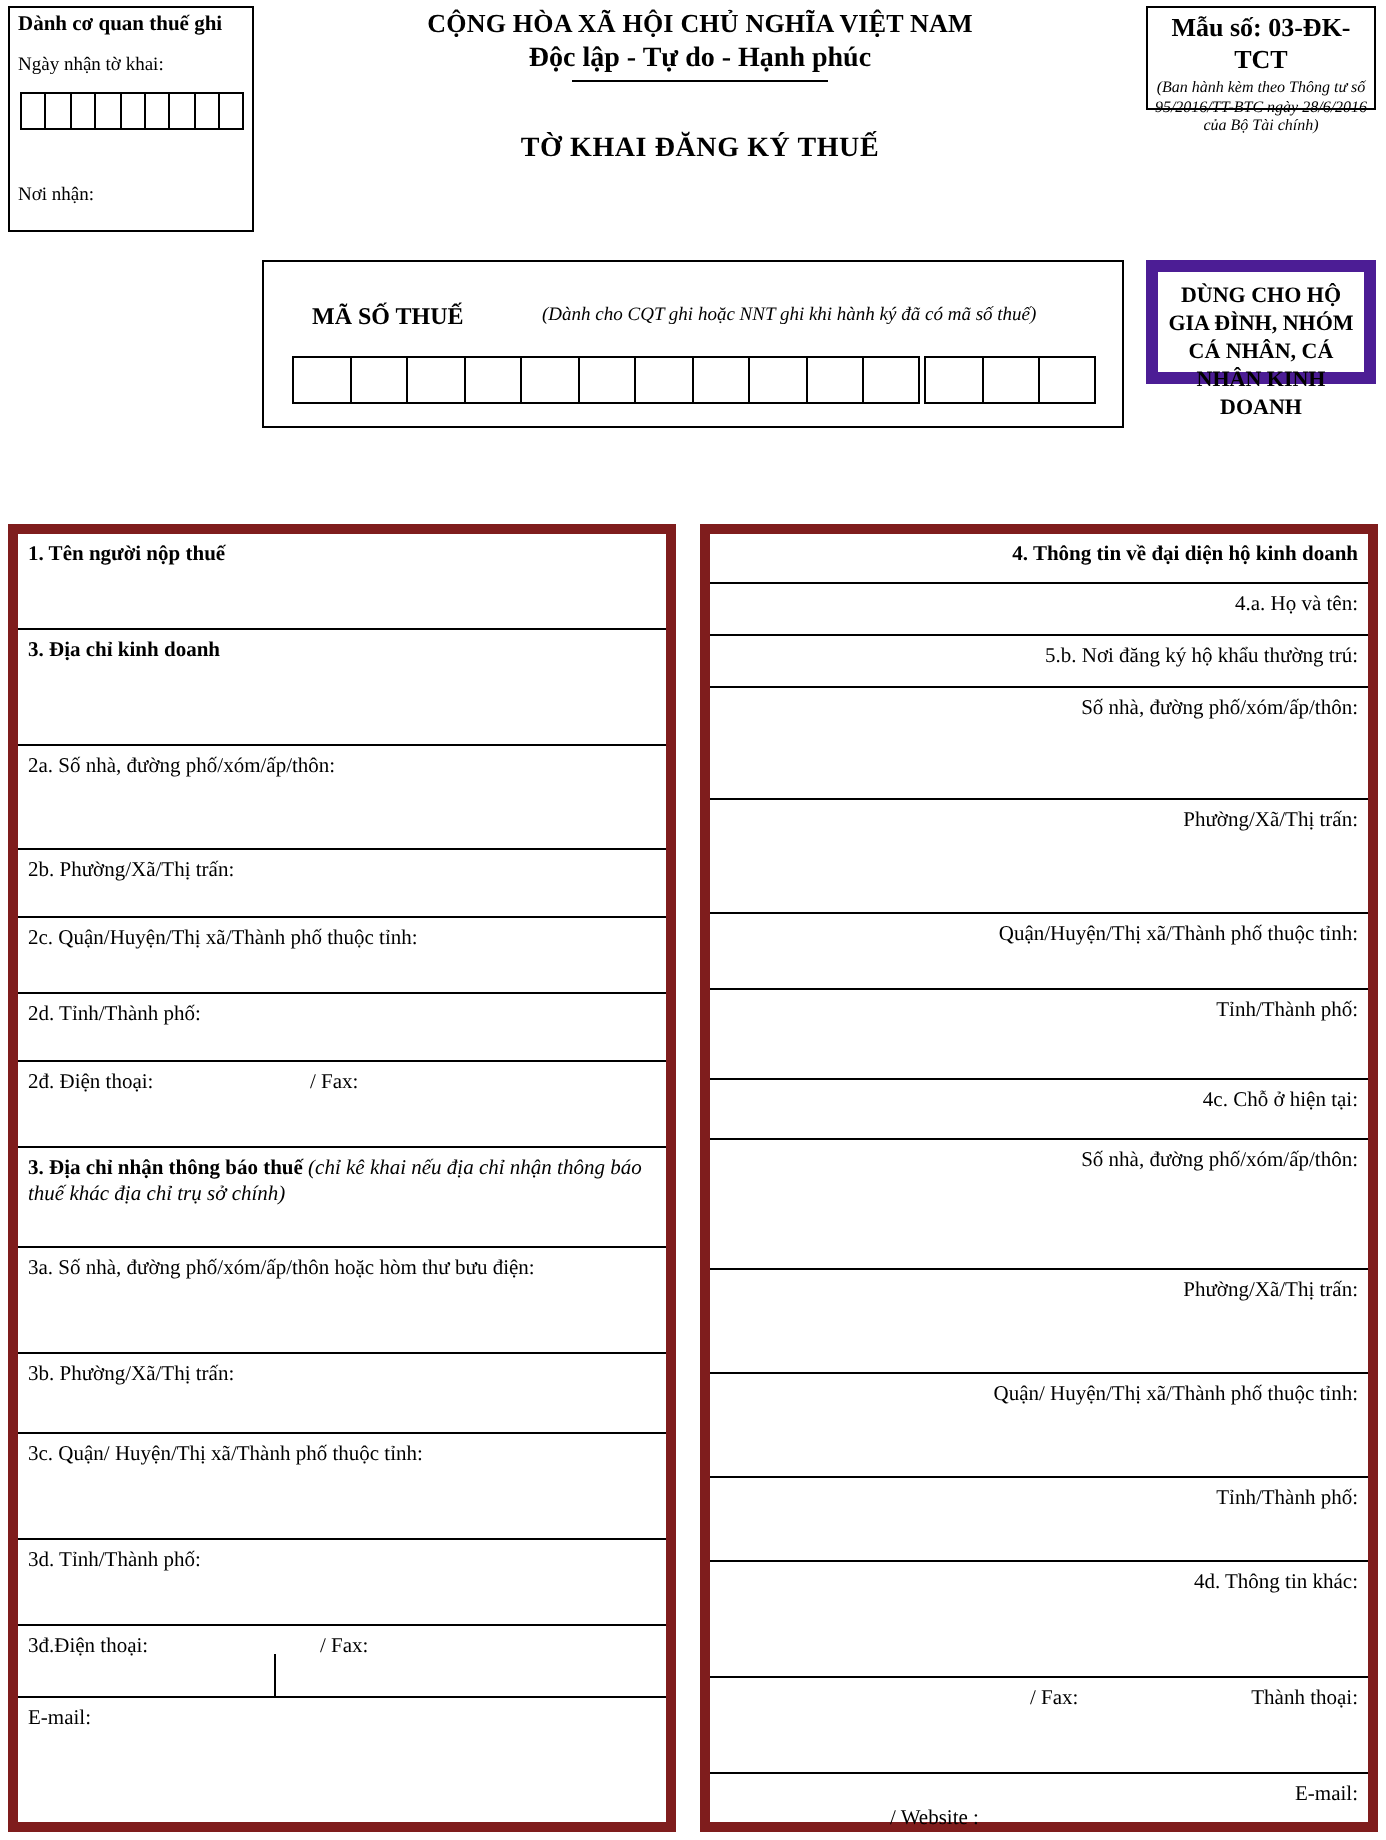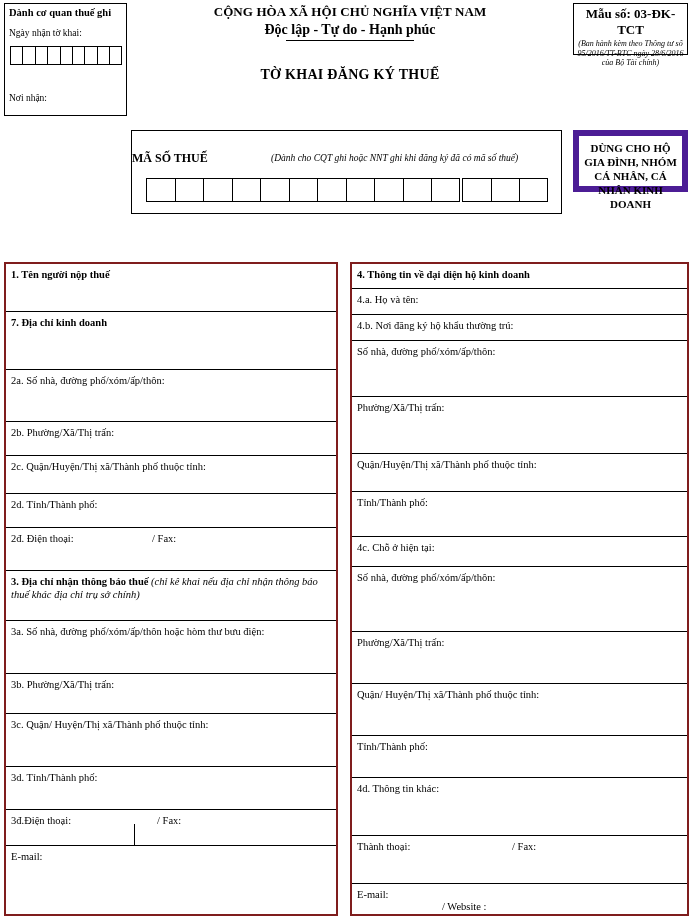--- a/index.html
+++ b/index.html
@@ -117,21 +117,21 @@
   
   .mst-box {
     position: absolute;
     left: 131px; top: 130px;
     width: 431px; height: 84px;
     border: 1px solid #000;
     box-sizing: border-box;
   }
   .mst-label {
     position: absolute;
-    left: 0; top: 20px;
+    left: 24px; top: 20px;
     font-weight: bold;
     font-size: 12px;
     text-align: right;
   }
   .mst-note {
     position: absolute;
     left: 139px; top: 22px;
     font-style: italic;
     font-size: 9.5px;
   }
@@ -172,25 +172,25 @@
     font-weight: bold;
     font-size: 11px;
     line-height: 14px;
     padding-top: 5px;
   }
 
   
   .col {
     position: absolute;
     top: 262px;
-    border: 2px solid #7f1d1d;
+    border: 5px solid #7f1d1d;
     box-sizing: border-box;
   }
   .col-left  { left: 4px;   width: 334px; height: 654px; }
-  .col-right { left: 350px; width: 339px; height: 654px; }
+  .col-right { left: 350px; width: 339px; height: 654px; text-align: right; }
 
   .row {
     border-bottom: 1px solid #000;
     box-sizing: border-box;
     padding: 4px 5px 0 5px;
     font-size: 10.5px;
     line-height: 13px;
     position: relative;
   }
   .row.last { border-bottom: none; }
@@ -238,21 +238,21 @@
     </div>
 
     <div class="box-form">
       <div class="f1">Mẫu số: 03-ĐK-TCT</div>
       <div class="f2">(Ban hành kèm theo Thông tư số 95/2016/TT-BTC ngày 28/6/2016 của Bộ Tài chính)</div>
     </div>
   </div>
 
   <div class="mst-box">
     <div class="mst-label">MÃ SỐ THUẾ</div>
-    <div class="mst-note">(Dành cho CQT ghi hoặc NNT ghi khi đăng ký đã có mã số thuế)</div>
+    <div class="mst-note">(Dành cho CQT ghi hoặc NNT ghi khi hành ký đã có mã số thuế)</div>
     <div class="mst-cells">
       <div class="c"></div>
       <div class="c"></div>
       <div class="c"></div>
       <div class="c"></div>
       <div class="c"></div>
       <div class="c"></div>
       <div class="c"></div>
       <div class="c"></div>
       <div class="c"></div>
@@ -266,21 +266,21 @@
     </div>
   </div>
 
   <div class="box-household">DÙNG CHO HỘ GIA ĐÌNH, NHÓM CÁ NHÂN, CÁ NHÂN KINH DOANH</div>
 
   <div class="col col-left">
     <div class="row" style="height:48px">
       <b>1. Tên người nộp thuế</b>
     </div>
     <div class="row" style="height:58px">
-      <b>7. Địa chỉ kinh doanh</b>
+      <b>3. Địa chỉ kinh doanh</b>
     </div>
     <div class="row" style="height:52px">
       <span>2a. Số nhà, đường phố/xóm/ấp/thôn:</span>
     </div>
     <div class="row" style="height:34px">
       <span>2b. Phường/Xã/Thị trấn:</span>
     </div>
     <div class="row" style="height:38px">
       <span>2c. Quận/Huyện/Thị xã/Thành phố thuộc tỉnh:</span>
     </div>
@@ -317,21 +317,21 @@
   </div>
 
   <div class="col col-right">
     <div class="row" style="height:25px">
       <b>4. Thông tin về đại diện hộ kinh doanh</b>
     </div>
     <div class="row" style="height:26px">
       <span>4.a. Họ và tên:</span>
     </div>
     <div class="row" style="height:26px">
-      <span>4.b. Nơi đăng ký hộ khẩu thường trú:</span>
+      <span>5.b. Nơi đăng ký hộ khẩu thường trú:</span>
     </div>
     <div class="row" style="height:56px">
       <span>Số nhà, đường phố/xóm/ấp/thôn:</span>
     </div>
     <div class="row" style="height:57px">
       <span>Phường/Xã/Thị trấn:</span>
     </div>
     <div class="row" style="height:38px">
       <span>Quận/Huyện/Thị xã/Thành phố thuộc tỉnh:</span>
     </div>

